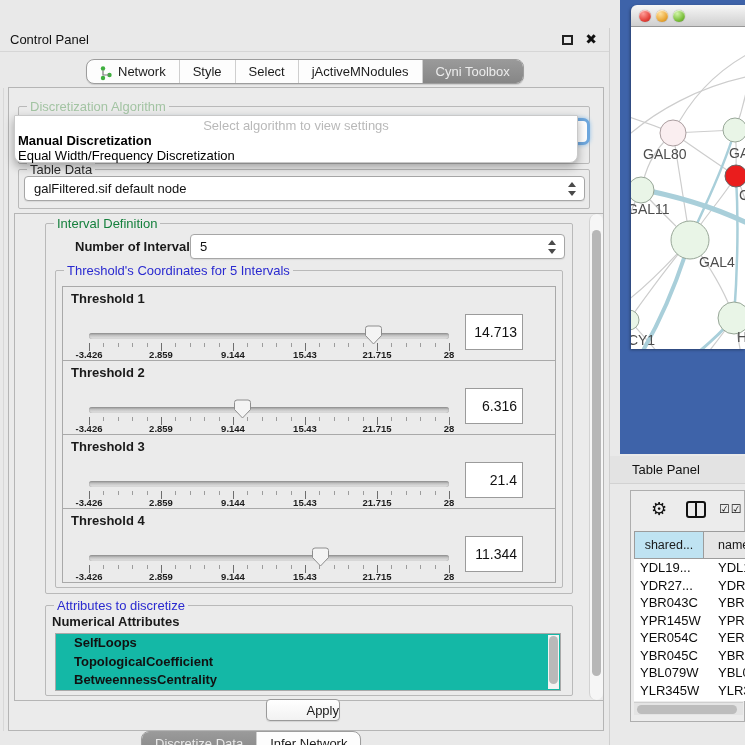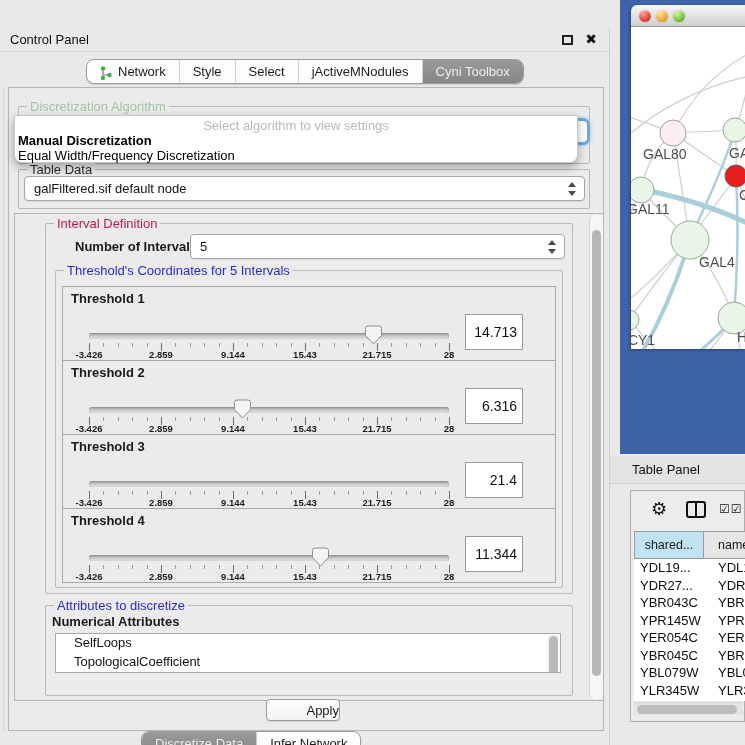--- a/index.html
+++ b/index.html
@@ -24,21 +24,21 @@
   .seg-top { left:86px; top:31px; }
   .seg-bottom { left:141px; top:703px; }
   .net-ico { display:inline-block; width:13px; height:15px; margin:-2px 5px -3px 0; vertical-align:middle; }
 
   .cp-main { position:absolute; left:8px; top:59px; width:596px; height:644px; border:1px solid #b5b5b5; background:#ebebeb; }
   .cp-leftline { position:absolute; left:3px; top:60px; width:1px; height:643px; background:#d8d8d8; }
 
   
   .grp { position:absolute; border:1px solid #b9b9b9; border-radius:2px; }
   .grp-title { position:absolute; top:-8px; left:8px; background:#ebebeb; padding:0 3px; font-size:13px; white-space:nowrap; }
-  .t-green { color:#be185d; }
+  .t-green { color:#15803d; }
   .t-blue  { color:#2a2ad0; }
   .t-dark  { color:#2b2b2b; }
   .t-faded { color:#a3c4a3; }
 
   
   .combo { position:absolute; background:#fff; border:1px solid #a6a6a6; border-radius:4px; height:25px; box-shadow:0 1px 1px rgba(0,0,0,0.08); }
   .combo .cv { position:absolute; left:9px; top:4px; font-size:13px; color:#111; white-space:nowrap; }
   .spin { position:absolute; right:7px; top:4px; width:9px; height:16px; }
   .spin .up, .spin .dn { position:absolute; left:0; width:0; height:0; border-left:4.5px solid transparent; border-right:4.5px solid transparent; }
   .spin .up { top:1px; border-bottom:5px solid #4a4a4a; }
@@ -71,21 +71,21 @@
       repeating-linear-gradient(90deg,#9c9c9c 0,#9c9c9c 1px,transparent 1px,transparent 4%);
     background-size:100% 100%, 100% 4px;
     background-position:right top, left top; background-repeat:no-repeat,repeat-x; }
   .ticks .mj { position:absolute; top:0; width:1px; height:8px; background:#6e6e6e; }
   .ticklabels { position:absolute; left:26px; top:62px; width:360px; height:12px; }
   .ticklabels span { position:absolute; transform:translateX(-50%); font-size:9.5px; font-weight:bold; color:#1c1c1c; white-space:nowrap; }
   .tval { position:absolute; left:402px; top:27px; width:58px; height:36px; background:#fff; border:1px solid #9b9b9b; font-size:14px; color:#111; text-align:right; padding:9px 5px 0 0; font-family:"Liberation Sans","DejaVu Sans",sans-serif; }
 
   
   .attr-label { position:absolute; left:52px; top:586px; font-weight:bold; font-size:13px; }
-  .listbox { position:absolute; left:55px; top:605px; width:506px; height:40px; background:#ffffff; border:1px solid #a9a9a9; overflow:hidden; }
+  .listbox { position:absolute; left:55px; top:605px; width:506px; height:58px; background:#14b8a6; border:1px solid #a9a9a9; overflow:hidden;font-weight:bold; }
   .listbox .li { padding:1px 0 1px 18px; font-size:13px; color:#111; line-height:16.5px; white-space:nowrap; }
   .lb-sb { position:absolute; right:1px; top:1px; width:11px; height:54px; background:#f3f3f3; }
   .lb-sb .thumb { position:absolute; left:1px; top:1px; width:9px; height:48px; background:#b9b9b9; border-radius:5px; }
 
   .apply-btn { position:absolute; left:266px; top:671px; width:74px; height:22px; border:1px solid #9a9a9a; border-radius:4px; background:linear-gradient(#ffffff,#f2f2f2); font-size:13px; text-align:right; padding-top:3px; box-shadow:0 1px 1px rgba(0,0,0,0.1); }
 
   .cp-bottomstrip { position:absolute; left:0; top:728px; width:610px; height:17px; background:#e4e4e4; border-top:1px solid #d0d0d0; }
 
   
   .netwin { position:absolute; left:620px; top:0; width:125px; height:454px; background:#3e63a9; }

